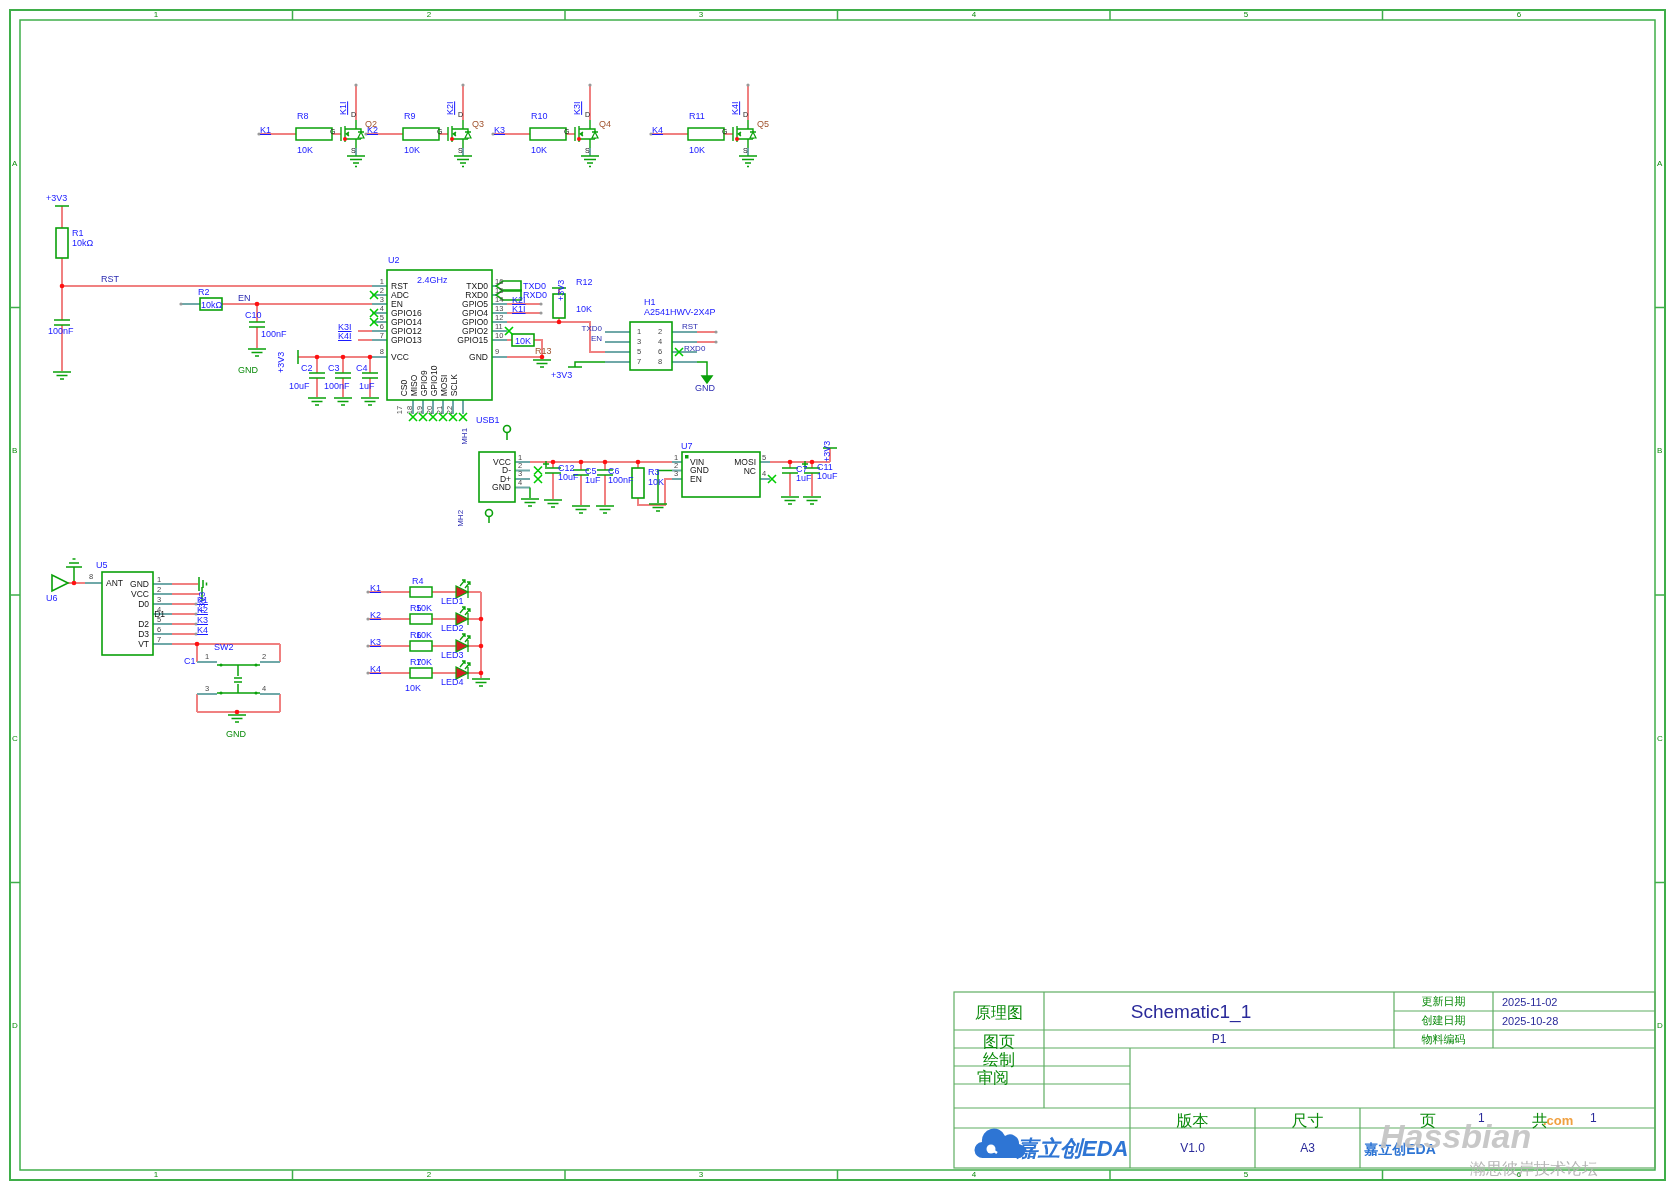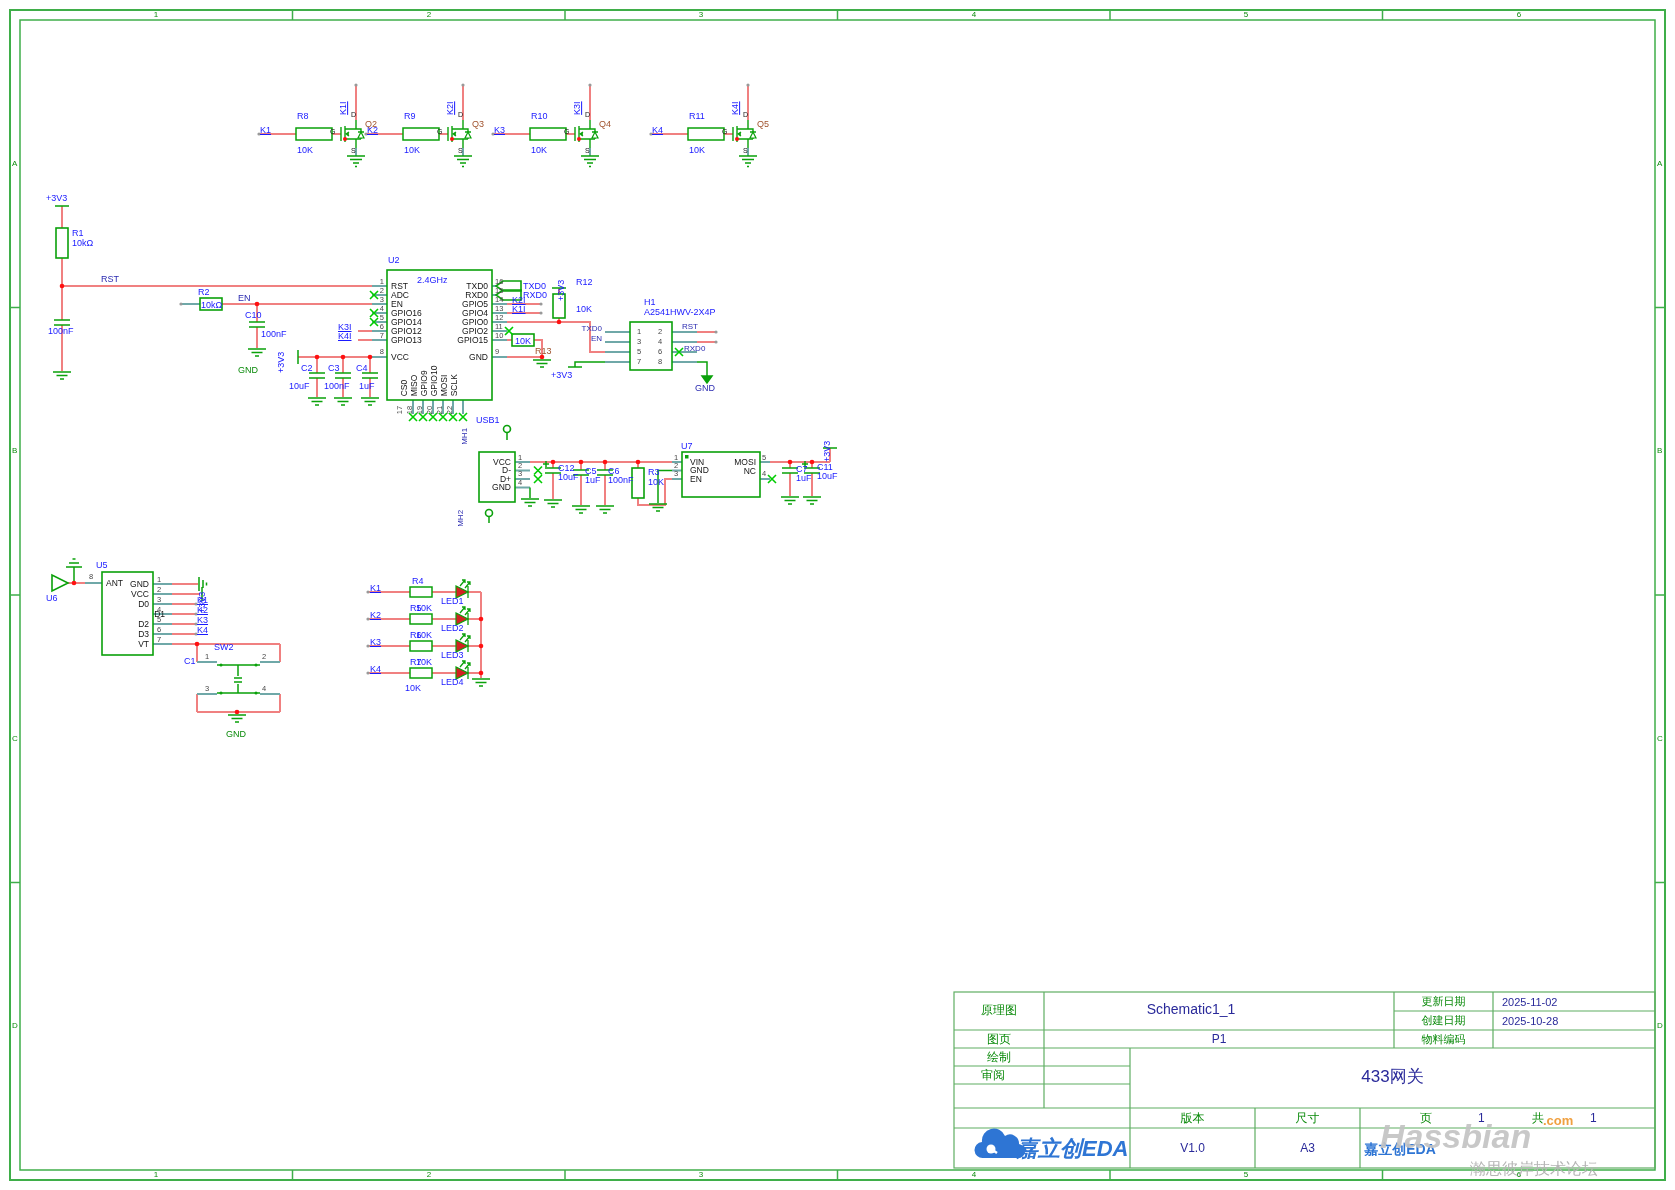--- a/index.html
+++ b/index.html
@@ -12,21 +12,21 @@
   .nv{color:#2a2ab0;}
   .mk{color:#a0522d;}
   .bk{color:#141414;font-size:8.5px;}
   .gy{color:#464646;font-size:7.5px;}
   .grt{color:#0a8a0a;}
   .s8{font-size:8px;}
   .s7{font-size:7px;}
   .ral{text-align:right;}
   .c{text-align:center;}
   .rot{transform:rotate(-90deg);transform-origin:0 100%;}
-  .tb{color:#0a8a0a;font-size:12px;}
+  .tb{color:#0a8a0a;font-size:16px;}
   .tv{color:#2a2a9a;font-size:12px;}
   .wm1{font-size:34px;font-weight:bold;font-style:italic;color:#c3c3c3;opacity:.9;z-index:6;}
   .wm2{font-size:13px;font-weight:bold;color:#f0a040;z-index:6;}
   .wm3{font-size:16px;color:#b5b5b5;z-index:6;}
   .logo{font-size:22px;font-weight:bold;font-style:italic;color:#2e75d4;}
   .brand{color:#2e75d4;font-size:14px;font-weight:bold;}
 </style>
 </head>
 <body>
 
@@ -431,31 +431,30 @@
 <div class="t" style="left:416px;top:631px">10K</div>
 <div class="t" style="left:410px;top:658px">R7</div>
 <div class="t" style="left:416px;top:658px">10K</div>
 <div class="t" style="left:405px;top:684px">10K</div>
 <div class="t" style="left:441px;top:597px">LED1</div>
 <div class="t" style="left:441px;top:624px">LED2</div>
 <div class="t" style="left:441px;top:651px">LED3</div>
 <div class="t" style="left:441px;top:678px">LED4</div>
 
 <div class="t tb c" style="left:954px;top:1004px;width:90px">原理图</div>
-<div class="t tv c" style="left:1044px;top:1002px;width:294px;font-size:14px">Schematic1_1</div>
+<div class="t tv c" style="left:1044px;top:1002px;width:294px;font-size:19px">Schematic1_1</div>
 <div class="t tb c" style="left:1394px;top:995px;width:99px;font-size:11px">更新日期</div>
 <div class="t tv" style="left:1502px;top:996px;font-size:11px">2025-11-02</div>
 <div class="t tb c" style="left:1394px;top:1014px;width:99px;font-size:11px">创建日期</div>
 <div class="t tv" style="left:1502px;top:1015px;font-size:11px">2025-10-28</div>
 <div class="t tb c" style="left:954px;top:1033px;width:90px">图页</div>
 <div class="t tv c" style="left:1044px;top:1033px;width:350px">P1</div>
 <div class="t tb c" style="left:1394px;top:1033px;width:99px;font-size:11px">物料编码</div>
 <div class="t tb c" style="left:954px;top:1051px;width:90px">绘制</div>
 <div class="t tb c" style="left:954px;top:1069px;width:78px">审阅</div>
-<div class="t tv c" style="left:1130px;top:1068px;width:525px;font-size:17px">433网关</div>
 <div class="t tb c" style="left:1130px;top:1112px;width:125px">版本</div>
 <div class="t tb c" style="left:1255px;top:1112px;width:105px">尺寸</div>
 <div class="t tb" style="left:1420px;top:1112px">页</div>
 <div class="t tv" style="left:1478px;top:1112px">1</div>
 <div class="t tb" style="left:1532px;top:1112px">共</div>
 <div class="t tv" style="left:1590px;top:1112px">1</div>
 <div class="t tv c" style="left:1130px;top:1142px;width:125px">V1.0</div>
 <div class="t tv c" style="left:1255px;top:1142px;width:105px">A3</div>
 <div class="t logo" style="left:1016px;top:1137px">嘉立创EDA</div>
 <div class="t brand c" style="left:1300px;top:1142px;width:200px">嘉立创EDA</div>

